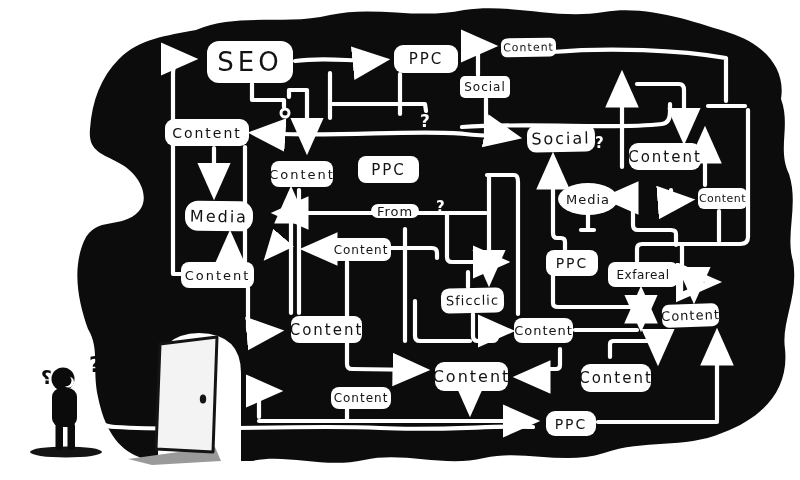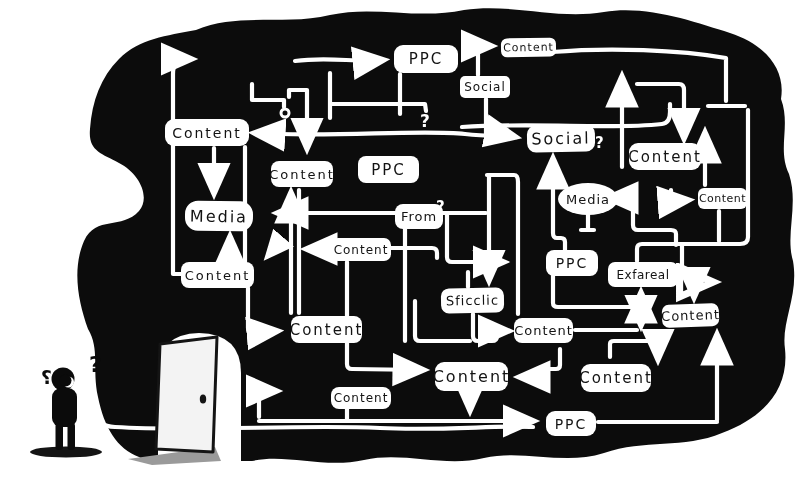--- a/index.html
+++ b/index.html
@@ -111,30 +111,31 @@
     <circle cx="68.5" cy="382" r="5.5" fill="#ffffff"></circle>
     <circle cx="65.5" cy="380.5" r="6" fill="#0b0b0b"></circle>
     <rect x="52" y="388" width="25" height="39" rx="9" fill="#0b0b0b"></rect>
     <rect x="55.5" y="423" width="7.5" height="27" rx="3" fill="#0b0b0b"></rect>
     <rect x="67.5" y="423" width="7.5" height="27" rx="3" fill="#0b0b0b"></rect>
     <text fill="#0b0b0b" font-family="DejaVu Sans, sans-serif" font-weight="bold" font-size="19" transform="translate(52,384) scale(-1,1)">?</text>
     <text x="89" y="372" fill="#0b0b0b" font-family="DejaVu Sans, sans-serif" font-weight="bold" font-size="22">?</text>
   </g>
 </svg>
 
+<div class="node" style="left:207px;top:41px;width:86px;height:42px;font-size:26px;letter-spacing:4px;border-radius:12px;">SEO</div>
 <div class="node" style="left:394px;top:45px;width:64px;height:28px;font-size:15px;border-radius:9px;">PPC</div>
 <div class="node" style="left:501px;top:38px;width:55px;height:19px;font-size:11px;letter-spacing:1px;border-radius:6px;transform:rotate(-1deg);">Content</div>
 <div class="node" style="left:460px;top:76px;width:50px;height:22px;font-size:12px;letter-spacing:1px;border-radius:5px;">Social</div>
 <div class="node" style="left:527px;top:125px;width:68px;height:27px;font-size:16px;border-radius:9px;transform:rotate(-1deg);">Social</div>
 <div class="node" style="left:629px;top:143px;width:72px;height:27px;font-size:15px;border-radius:9px;">Content</div>
 <div class="node" style="left:165px;top:119px;width:84px;height:27px;font-size:14px;border-radius:9px;">Content</div>
 <div class="node" style="left:271px;top:161px;width:62px;height:26px;font-size:13px;border-radius:8px;">Content</div>
 <div class="node" style="left:358px;top:156px;width:61px;height:27px;font-size:15px;border-radius:8px;">PPC</div>
 <div class="node" style="left:185px;top:201px;width:68px;height:30px;font-size:16px;border-radius:13px;transform:rotate(1deg);">Media</div>
-<div class="node" style="left:395px;top:204px;width:48px;height:25px;font-size:13px;letter-spacing:1px;border-radius:8px;">From</div>
+<div class="node" style="left:371px;top:204px;width:48px;height:14px;font-size:13px;letter-spacing:1px;border-radius:8px;">From</div>
 <div class="node" style="left:331px;top:238px;width:60px;height:23px;font-size:12px;letter-spacing:1px;border-radius:7px;">Content</div>
 <div class="node" style="left:181px;top:262px;width:73px;height:26px;font-size:13px;border-radius:8px;">Content</div>
 <div class="node" style="left:558px;top:183px;width:60px;height:32px;font-size:13px;letter-spacing:1px;border-radius:50%;">Media</div>
 <div class="node" style="left:698px;top:188px;width:49px;height:21px;font-size:11px;letter-spacing:0.5px;border-radius:6px;">Content</div>
 <div class="node" style="left:546px;top:250px;width:52px;height:26px;font-size:14px;border-radius:8px;">PPC</div>
 <div class="node" style="left:608px;top:262px;width:70px;height:25px;font-size:12px;letter-spacing:0.5px;border-radius:7px;">Exfareal</div>
 <div class="node" style="left:441px;top:288px;width:63px;height:25px;font-size:13px;letter-spacing:1px;border-radius:8px;transform:rotate(-1deg);">Sficclic</div>
 <div class="node" style="left:291px;top:316px;width:71px;height:27px;font-size:15px;border-radius:8px;">Content</div>
 <div class="node" style="left:514px;top:318px;width:59px;height:25px;font-size:13px;letter-spacing:1px;border-radius:8px;">Content</div>
 <div class="node" style="left:662px;top:304px;width:57px;height:23px;font-size:13px;letter-spacing:1px;border-radius:7px;transform:rotate(-2deg);">Content</div>

